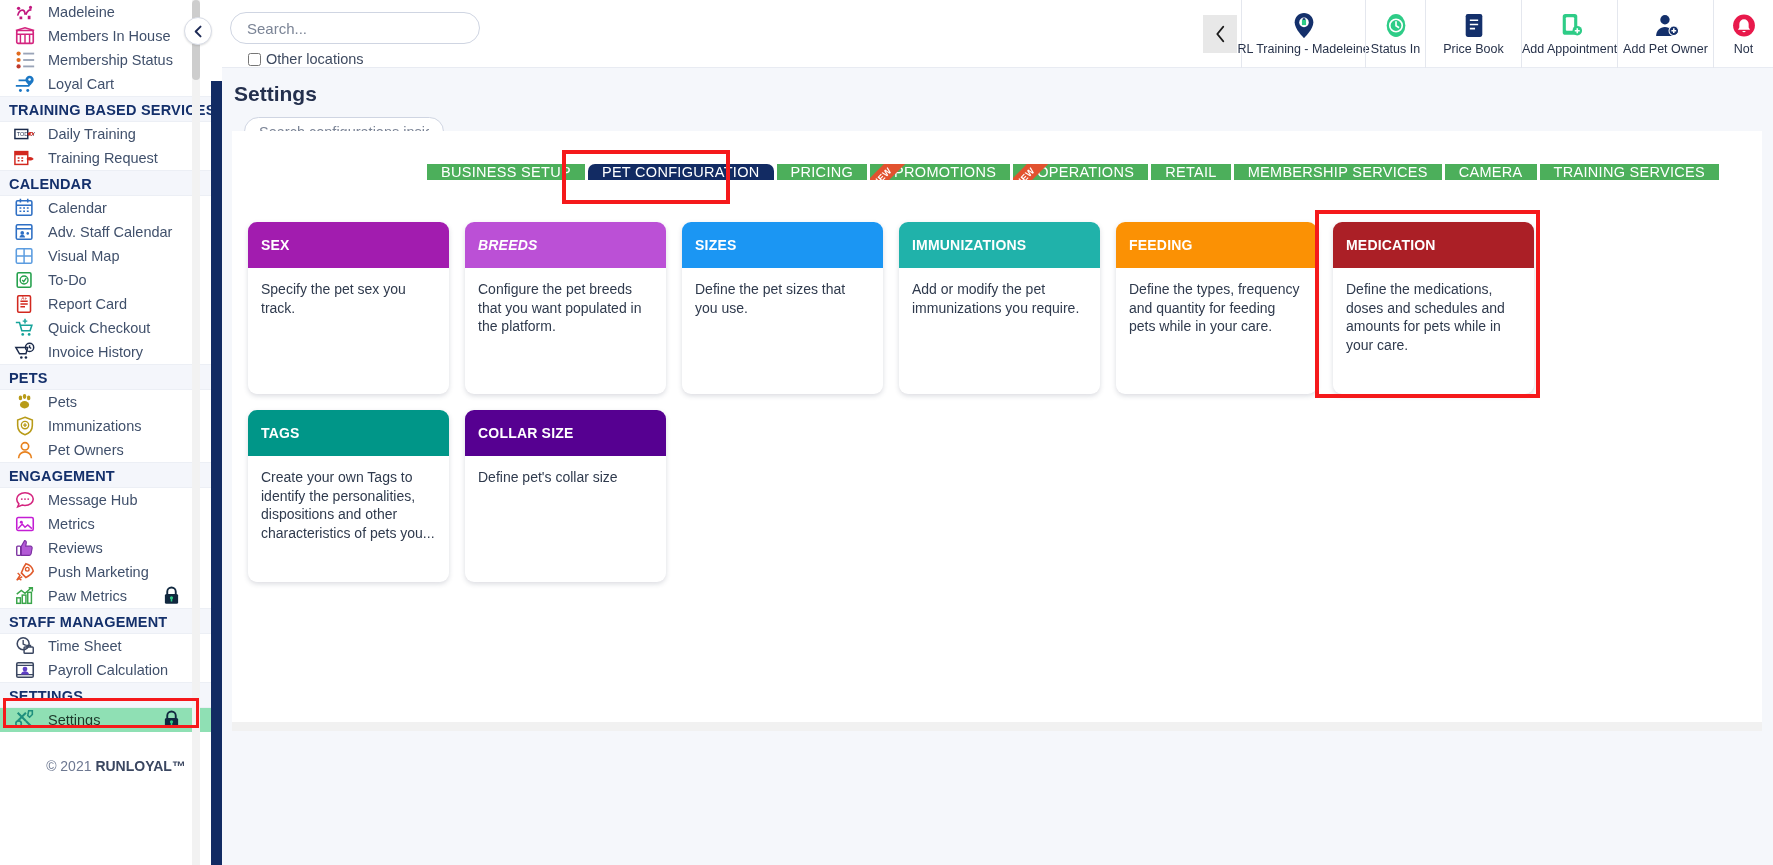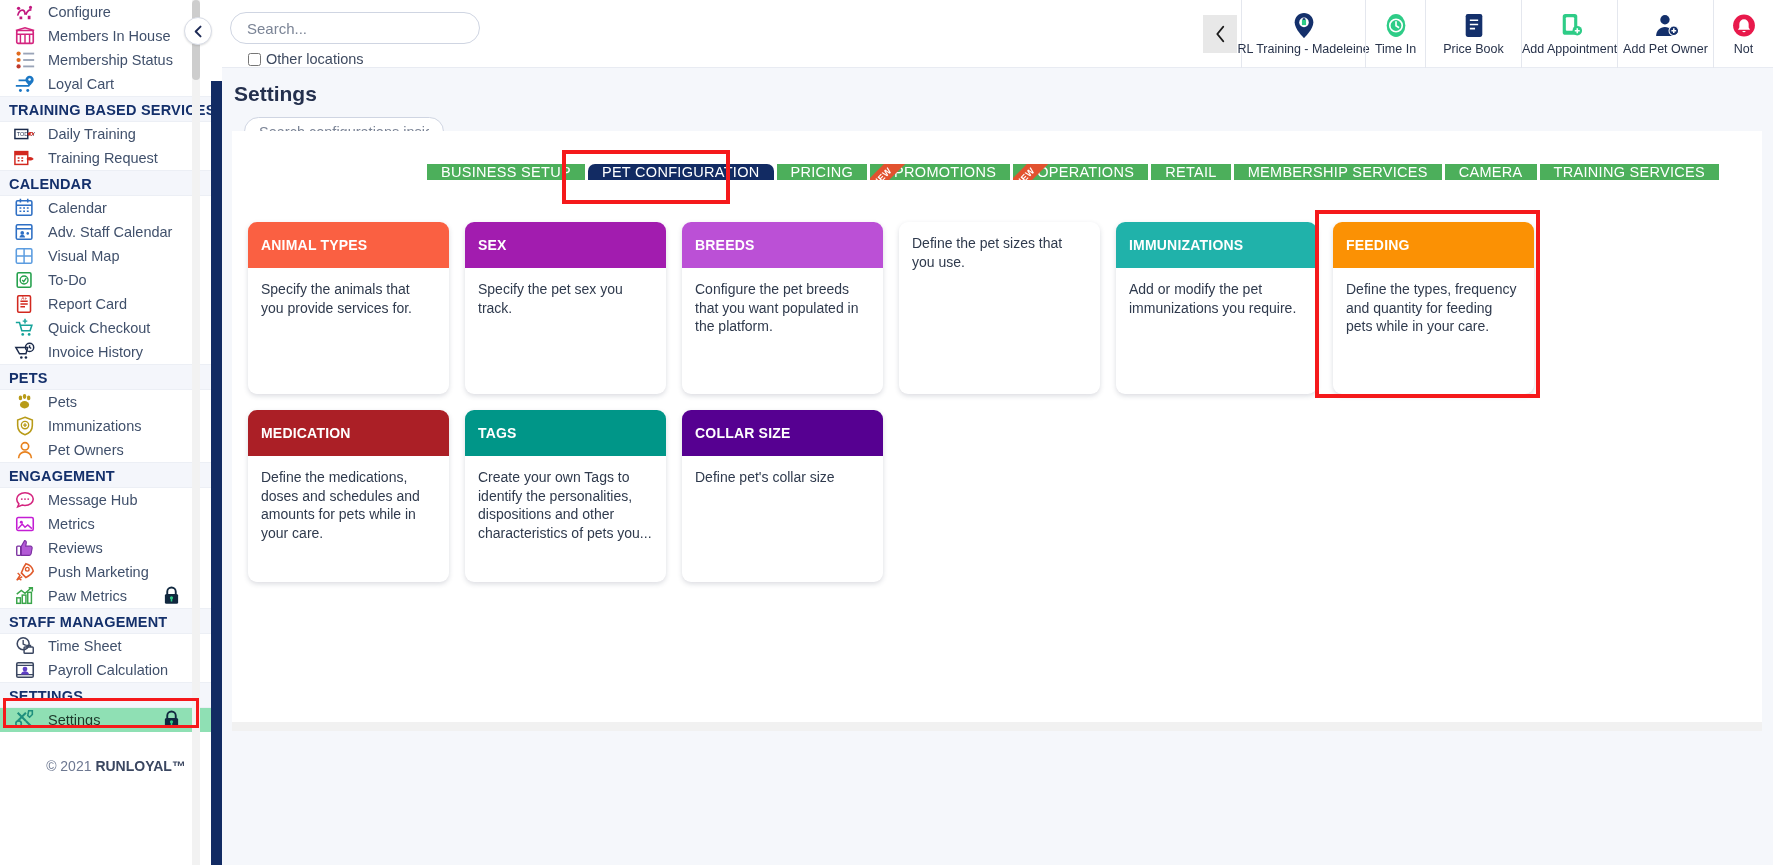--- a/index.html
+++ b/index.html
@@ -259,21 +259,21 @@
     <div class="sidebar-scroll" id="sidebar-scroll">
         <div class="nav-item">
           <span class="ico">
             <svg width="22" height="22" viewBox="0 0 24 24">
               <path d="M4 16c1-4 3-6 5-6s3 2 3 5M13 15c1-4 4-6 6-5" stroke="#c2187f" stroke-width="1.8" fill="none"></path>
                <circle cx="5" cy="8" r="1.8" fill="#c2187f"></circle>
               <circle cx="18" cy="7" r="1.7" fill="#c2187f"></circle>
                <path d="M6 17h3v3H6zM15 16h3v4h-3z" fill="#c2187f"></path>
             </svg>
           </span>
-          <span class="label">Configure</span>
+          <span class="label">Madeleine</span>
         </div>
         <div class="nav-item">
           <span class="ico">
             <svg width="22" height="22" viewBox="0 0 24 24">
               <rect x="3" y="6" width="18" height="14" rx="1.5" fill="none" stroke="#d4257f" stroke-width="1.8"></rect>
                <path d="M3 10h18M7 10v10M12 10v10M17 10v10M2 6l10-3 10 3" stroke="#d4257f" stroke-width="1.6" fill="none"></path>
             </svg>
           </span>
           <span class="label">Members In House</span>
         </div>
@@ -575,21 +575,21 @@
             <div class="ta-label">RL Training - Madeleine</div>
           </div>
           <div class="ta-item w-narrow">
             <div class="ta-ico">
               <svg width="26" height="27" viewBox="0 0 24 26">
                <ellipse cx="12" cy="13" rx="9" ry="11" fill="#2ecc87"></ellipse>
                <circle cx="12" cy="13" r="6" fill="none" stroke="#fff" stroke-width="1.6"></circle>
                <path d="M12 9v4.3l3 1.8" stroke="#fff" stroke-width="1.6" fill="none"></path>
               </svg>
             </div>
-            <div class="ta-label">Time In</div>
+            <div class="ta-label">Status In</div>
           </div>
           <div class="ta-item">
             <div class="ta-ico">
               <svg width="26" height="27" viewBox="0 0 24 26">
                <rect x="4" y="2" width="16" height="22" rx="2" fill="#14306b"></rect>
                <path d="M8 8h8M8 12h8M8 16h5" stroke="#fff" stroke-width="1.5"></path>
               </svg>
             </div>
             <div class="ta-label">Price Book</div>
           </div>
@@ -667,38 +667,33 @@
           </div>
           <div class="tab">
             <span>TRAINING SERVICES</span>
           </div>
         </div>
       <div class="tab-highlight"></div>
 
       <div class="cards" id="cards">
           <div class="card-slot">
             <div class="card">
-              <div class="card-head" style="background: rgb(250, 96, 66);">ANIMAL TYPES</div>
-              <div class="card-body">Specify the animals that you provide services for.</div>
+              <div class="card-head" style="background: #a21caf;">SEX</div>
+              <div class="card-body">Specify the pet sex you track.</div>
             </div>
           </div>
           <div class="card-slot">
             <div class="card">
-              <div class="card-head" style="background: #a21caf;">SEX</div>
-              <div class="card-body">Specify the pet sex you track.</div>
+              <div class="card-head" style="background: rgb(187, 80, 214); font-style: italic;">BREEDS</div>
+              <div class="card-body">Configure the pet breeds that you want populated in the platform.</div>
             </div>
           </div>
           <div class="card-slot">
             <div class="card">
-              <div class="card-head" style="background: rgb(187, 80, 214);">BREEDS</div>
-              <div class="card-body">Configure the pet breeds that you want populated in the platform.</div>
-            </div>
-          </div>
-          <div class="card-slot">
-            <div class="card">
+              <div class="card-head" style="background: rgb(27, 150, 243);">SIZES</div>
               <div class="card-body">Define the pet sizes that you use.</div>
             </div>
           </div>
           <div class="card-slot">
             <div class="card">
               <div class="card-head" style="background: rgb(32, 178, 170);">IMMUNIZATIONS</div>
               <div class="card-body">Add or modify the pet immunizations you require.</div>
             </div>
           </div>
           <div class="card-slot">

